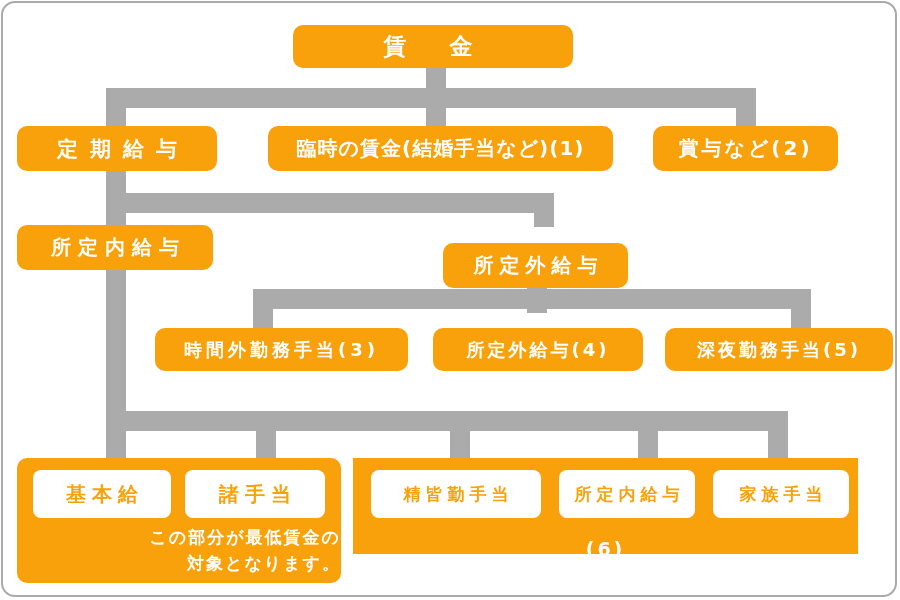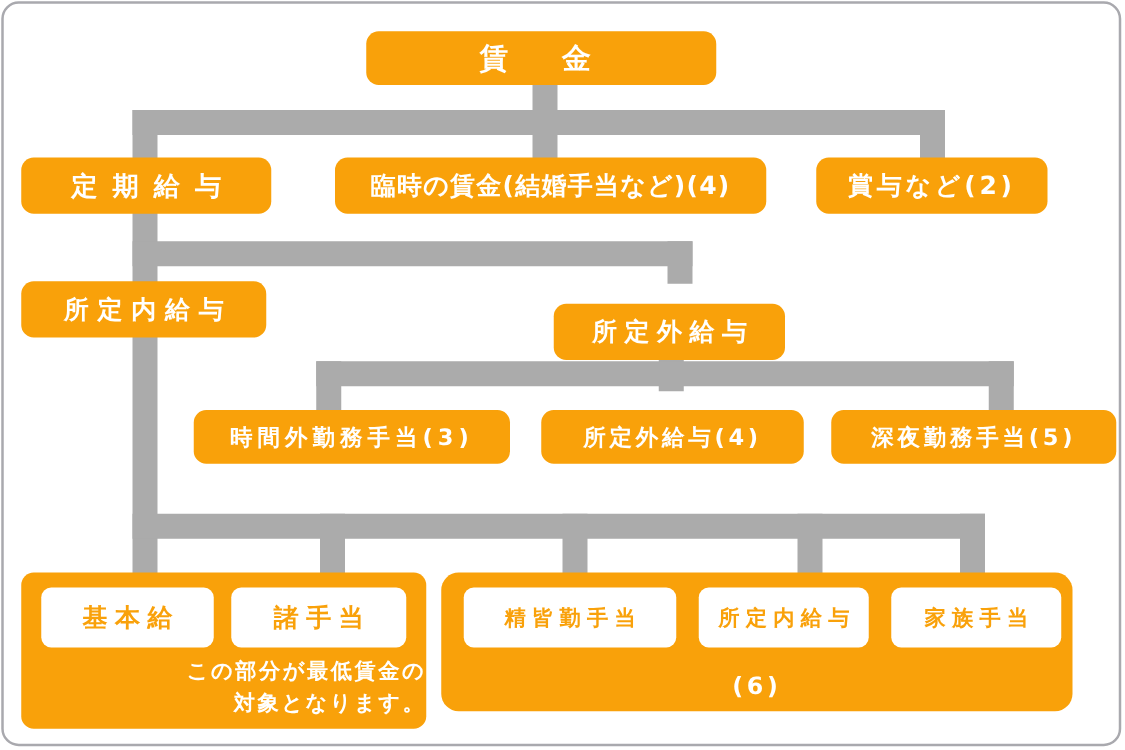--- a/index.html
+++ b/index.html
@@ -32,21 +32,21 @@
   .n-root   {left:290px;top:22px; width:280px;height:43px;font-size:23px;letter-spacing:10px;padding-left:0;box-sizing:border-box;}
   .n-teiki  {left:14px; top:123px;width:200px;height:45px;font-size:21px;letter-spacing:12px;padding-left:12px;box-sizing:border-box;}
   .n-rinji  {left:265px;top:123px;width:345px;height:45px;font-size:20px;letter-spacing:1px;}
   .n-shoyo  {left:650px;top:123px;width:185px;height:45px;font-size:20px;letter-spacing:3px;}
   .n-shonai {left:14px; top:222px;width:196px;height:45px;font-size:20px;letter-spacing:7px;padding-left:7px;box-sizing:border-box;}
   .n-shogai {left:440px;top:222px;width:185px;height:45px;font-size:20px;letter-spacing:6px;padding-left:6px;box-sizing:border-box;margin-top:18px;}
   .n-jikan  {left:152px;top:325px;width:253px;height:43px;font-size:18px;letter-spacing:4px;}
   .n-sho4   {left:430px;top:325px;width:210px;height:43px;font-size:18px;letter-spacing:3px;}
   .n-shinya {left:662px;top:325px;width:228px;height:43px;font-size:18px;letter-spacing:3px;}
   .c-left   {left:14px; top:455px;width:324px;height:125px;position:absolute;background:#f9a10a;border-radius:10px;z-index:2;}
-  .c-right  {left:350px;top:455px;width:505px;height:111px;position:absolute;background:#f9a10a;border-radius:14px;z-index:2;}
+  .c-right  {left:350px;top:455px;width:505px;height:96px;position:absolute;background:#f9a10a;border-radius:0;z-index:2;}
   .w-kihon  {left:16px; top:12px;width:138px;height:48px;font-size:20px;letter-spacing:6px;padding-left:6px;box-sizing:border-box;}
   .w-shote  {left:168px;top:12px;width:140px;height:48px;font-size:20px;letter-spacing:6px;padding-left:6px;box-sizing:border-box;}
   .w-seikai {left:18px; top:12px;width:170px;height:48px;font-size:17px;letter-spacing:5px;padding-left:5px;box-sizing:border-box;}
   .w-tsukin {left:206px;top:12px;width:136px;height:48px;font-size:17px;letter-spacing:5px;padding-left:5px;box-sizing:border-box;}
   .w-kazoku {left:360px;top:12px;width:136px;height:48px;font-size:17px;letter-spacing:5px;padding-left:5px;box-sizing:border-box;}
   
   .v-root    {left:423px;top:63px; width:20px;height:62px;}
   .h1        {left:103px;top:85px; width:650px;height:20px;}
   .v-h1-left {left:103px;top:85px; width:20px;height:40px;}
   .v-h1-right{left:733px;top:85px; width:20px;height:40px;}
@@ -88,21 +88,21 @@
   <div class="line v-h4-s5"></div>
 
   <div class="node n-root">
     <span>賃　金</span>
   </div>
 
   <div class="node n-teiki">
     <span>定期給与</span>
   </div>
   <div class="node n-rinji">
-    <span>臨時の賃金(結婚手当など)(4)</span>
+    <span>臨時の賃金(結婚手当など)(1)</span>
   </div>
   <div class="node n-shoyo">
     <span>賞与など(2)</span>
   </div>
 
   <div class="node n-shonai">
     <span>所定内給与</span>
   </div>
   <div class="node n-shogai">
     <span>所定外給与</span>

